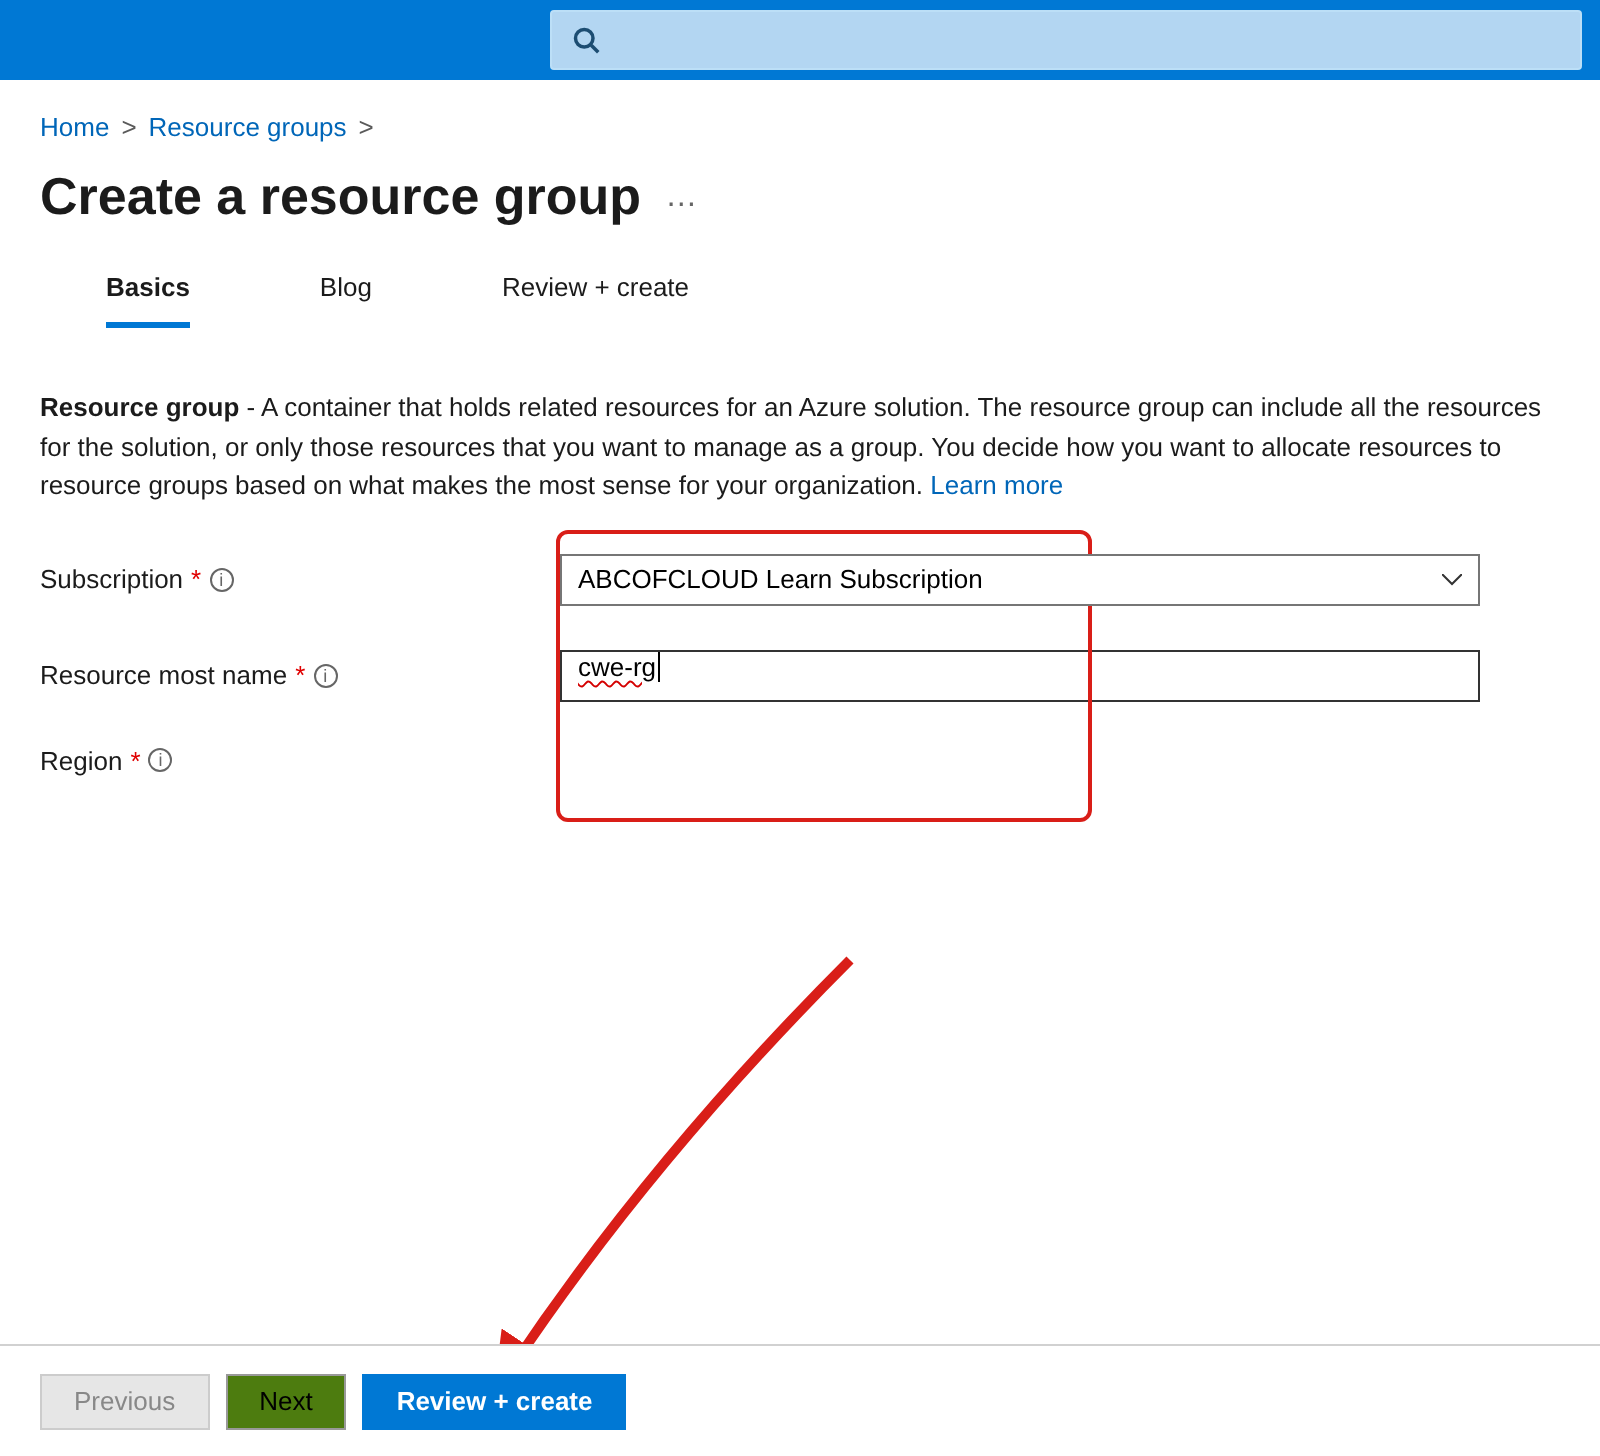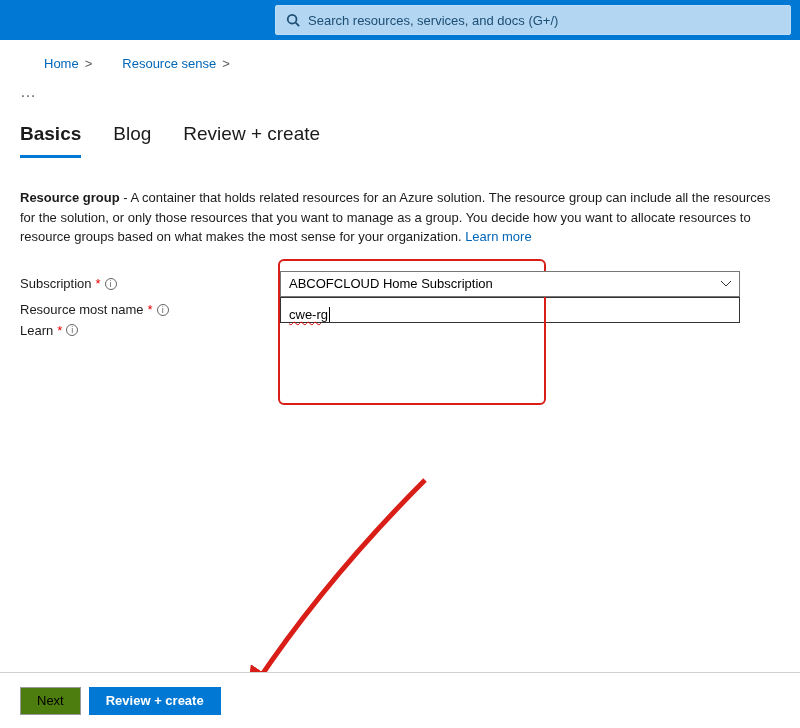--- a/index.html
+++ b/index.html
@@ -54,21 +54,20 @@
     .breadcrumb {
       padding: 16px 20px 8px 20px;
       font-size: 13px;
       display: flex;
       align-items: center;
       gap: 6px;
     }
     .breadcrumb a {
       color: #0066b8;
       text-decoration: none;
-      margin-left: 24px;
     }
     .breadcrumb .sep {
       color: #5a5a5a;
     }
     .page-title-row {
       padding: 4px 20px 16px 20px;
       display: flex;
       align-items: center;
       gap: 12px;
     }
@@ -82,25 +81,26 @@
       font-size: 16px;
       cursor: pointer;
     }
     .tabs {
       padding: 6px 20px 0 20px;
       display: flex;
       gap: 32px;
       border-bottom: none;
     }
     .tab {
-      font-size: 19px;
+      font-size: 13px;
       color: #1b1b1b;
       padding-bottom: 10px;
       cursor: pointer;
       border-bottom: 3px solid transparent;
+      margin-left: 33px;
     }
     .tab.active {
       font-weight: 600;
       border-bottom-color: #0078d4;
     }
     .content {
       padding: 30px 20px 0 20px;
     }
     .description {
       font-size: 13px;
@@ -114,20 +114,21 @@
       color: #0066b8;
       text-decoration: none;
     }
     .form-area {
       margin-top: 24px;
       position: relative;
     }
     .form-row {
       display: flex;
       align-items: center;
+      margin-bottom: 22px;
     }
     .form-label {
       width: 260px;
       font-size: 13px;
       color: #1b1b1b;
       display: flex;
       align-items: center;
       gap: 4px;
     }
     .required {
@@ -239,32 +240,32 @@
   </style>
 </head>
 <body>
 
 <div class="top-bar">
   <div class="search-box">
     <svg class="search-icon-svg" viewBox="0 0 16 16">
       <circle cx="7" cy="7" r="5"></circle>
       <line x1="11" y1="11" x2="15" y2="15"></line>
     </svg>
-    <input class="search-input" type="text" placeholder="Search resources, services, and docs (G+/)" style="">
   </div>
 </div>
 
 <div class="breadcrumb">
   <a href="#">Home</a>
   <span class="sep">&gt;</span>
-  <a href="#">Resource sense</a>
+  <a href="#">Resource groups</a>
   <span class="sep">&gt;</span>
 </div>
 
 <div class="page-title-row">
+  <h1 class="page-title">Create a resource group</h1>
   <span class="ellipsis">…</span>
 </div>
 
 <div class="tabs">
   <div class="tab active">Basics</div>
   <div class="tab">Blog</div>
   <div class="tab">Review + create</div>
 </div>
 
 <div class="content">
@@ -276,57 +277,58 @@
     <div class="highlight-box"></div>
 
     <div class="form-row">
       <div class="form-label">
         <span>Subscription</span>
         <span class="required">*</span>
         <span class="info-icon">i</span>
       </div>
       <div class="form-control">
         <div class="select-like">
-          <span>ABCOFCLOUD Home Subscription</span>
+          <span>ABCOFCLOUD Learn Subscription</span>
           <svg class="chevron" viewBox="0 0 10 6">
               <path d="M0 0 L5 5 L10 0" fill="none" stroke="#333" stroke-width="1"></path>
             </svg>
         </div>
       </div>
     </div>
 
     <div class="form-row">
       <div class="form-label">
         <span>Resource most name</span>
         <span class="required">*</span>
         <span class="info-icon">i</span>
       </div>
       <div class="form-control">
-        <div class="text-input" style="display:flex;align-items:flex-end;">
+        <div class="text-input" style="display:flex;align-items:flex-start;">
           <span class="spell-underline">cwe-rg</span>
             <span style="border-left:1px solid #000;height:15px;margin-left:1px;"></span>
         </div>
       </div>
     </div>
 
     <div class="form-row">
       <div class="form-label">
-        <span>Learn</span>
+        <span>Region</span>
         <span class="required">*</span>
         <span class="info-icon">i</span>
       </div>
     </div>
   </div>
 </div>
 
 <svg class="arrow-annotation" viewBox="0 0 220 240">
   <defs>
     <marker id="arrowhead" markerWidth="6" markerHeight="6" refX="3" refY="3" orient="auto">
       <path d="M0,0 L6,3 L0,6 Z" fill="#d91e18"></path>
     </marker>
   </defs>
   <path d="M 200 10 Q 100 110 30 215" stroke="#d91e18" stroke-width="5" fill="none" marker-end="url(#arrowhead)"></path>
 </svg>
 
 <div class="footer">
+  <button class="btn disabled">Previous</button>
   <button class="btn">Next</button>
   <button class="btn primary">Review + create</button>
 </div>
 
 </body></html>

